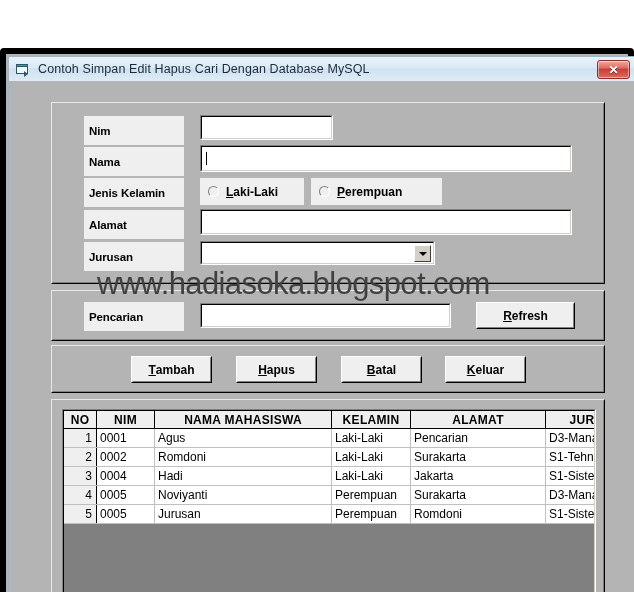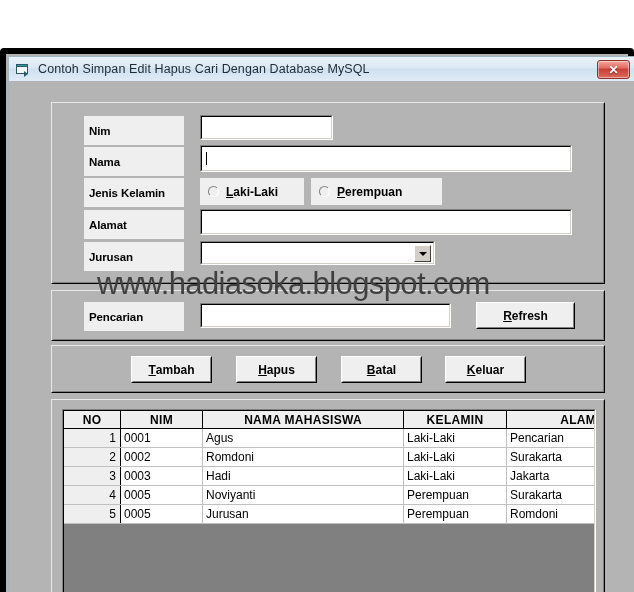--- a/index.html
+++ b/index.html
@@ -312,21 +312,21 @@
   }
   #grid-table th {
     background: #efefef;
     font-size: 12px;
     font-weight: bold;
     color: #000;
     height: 17px;
     border-right: 1px solid #000000;
     border-bottom: 1px solid #000000;
     text-align: center;
-    padding: 0 14px;
+    padding: 0 2px;
     letter-spacing: 0.3px;
     white-space: nowrap;
     overflow: hidden;
   }
   #grid-table td {
     height: 18px;
     border-right: 1px solid #c0c0c0;
     border-bottom: 1px solid #c0c0c0;
     padding: 0 3px;
     color: #000;
@@ -543,21 +543,21 @@
                     <tr>
                       <td class="rowhdr c-no">2</td>
                       <td class="num c-nim">0002</td>
                       <td class="c-nama">Romdoni</td>
                       <td class="c-kel">Laki-Laki</td>
                       <td class="c-alm">Surakarta</td>
                       <td class="c-jur">S1-Tehnik Informatika</td>
                     </tr>
                     <tr>
                       <td class="rowhdr c-no">3</td>
-                      <td class="num c-nim">0003</td>
+                      <td class="num c-nim">0004</td>
                       <td class="c-nama">Hadi</td>
                       <td class="c-kel">Laki-Laki</td>
                       <td class="c-alm">Jakarta</td>
                       <td class="c-jur">S1-Sistem Informasi</td>
                     </tr>
                     <tr>
                       <td class="rowhdr c-no">4</td>
                       <td class="num c-nim">0005</td>
                       <td class="c-nama">Noviyanti</td>
                       <td class="c-kel">Perempuan</td>

